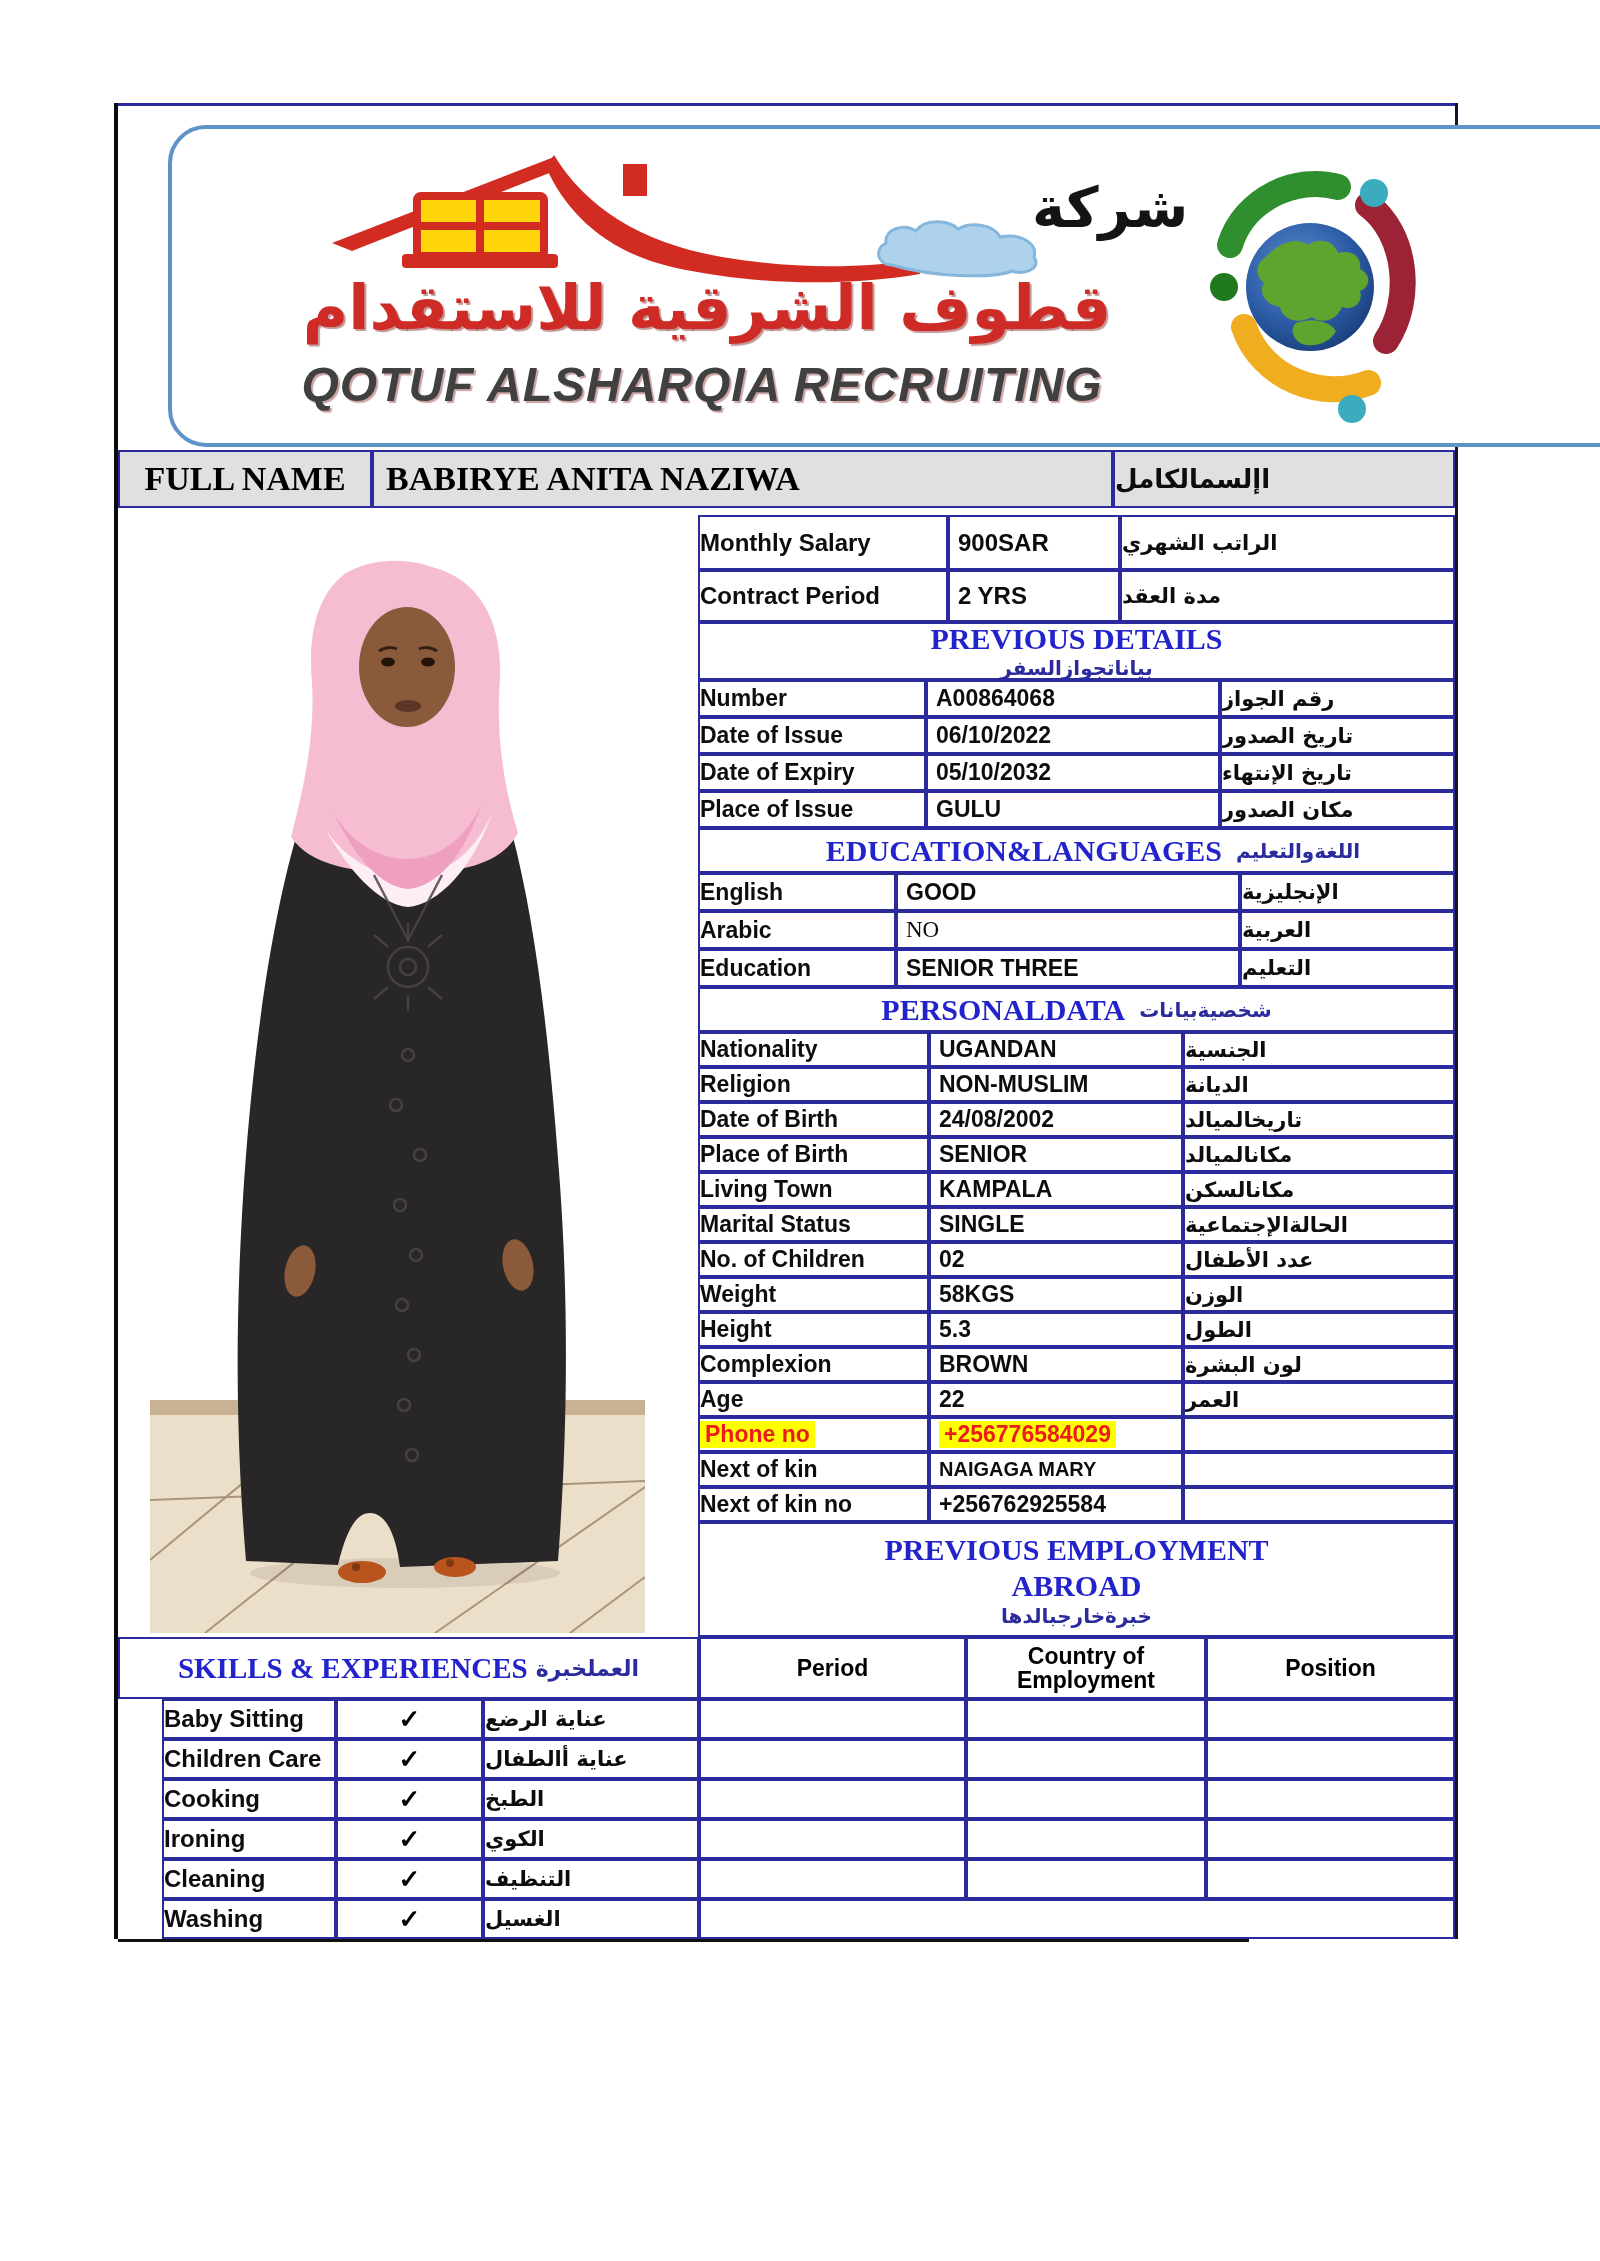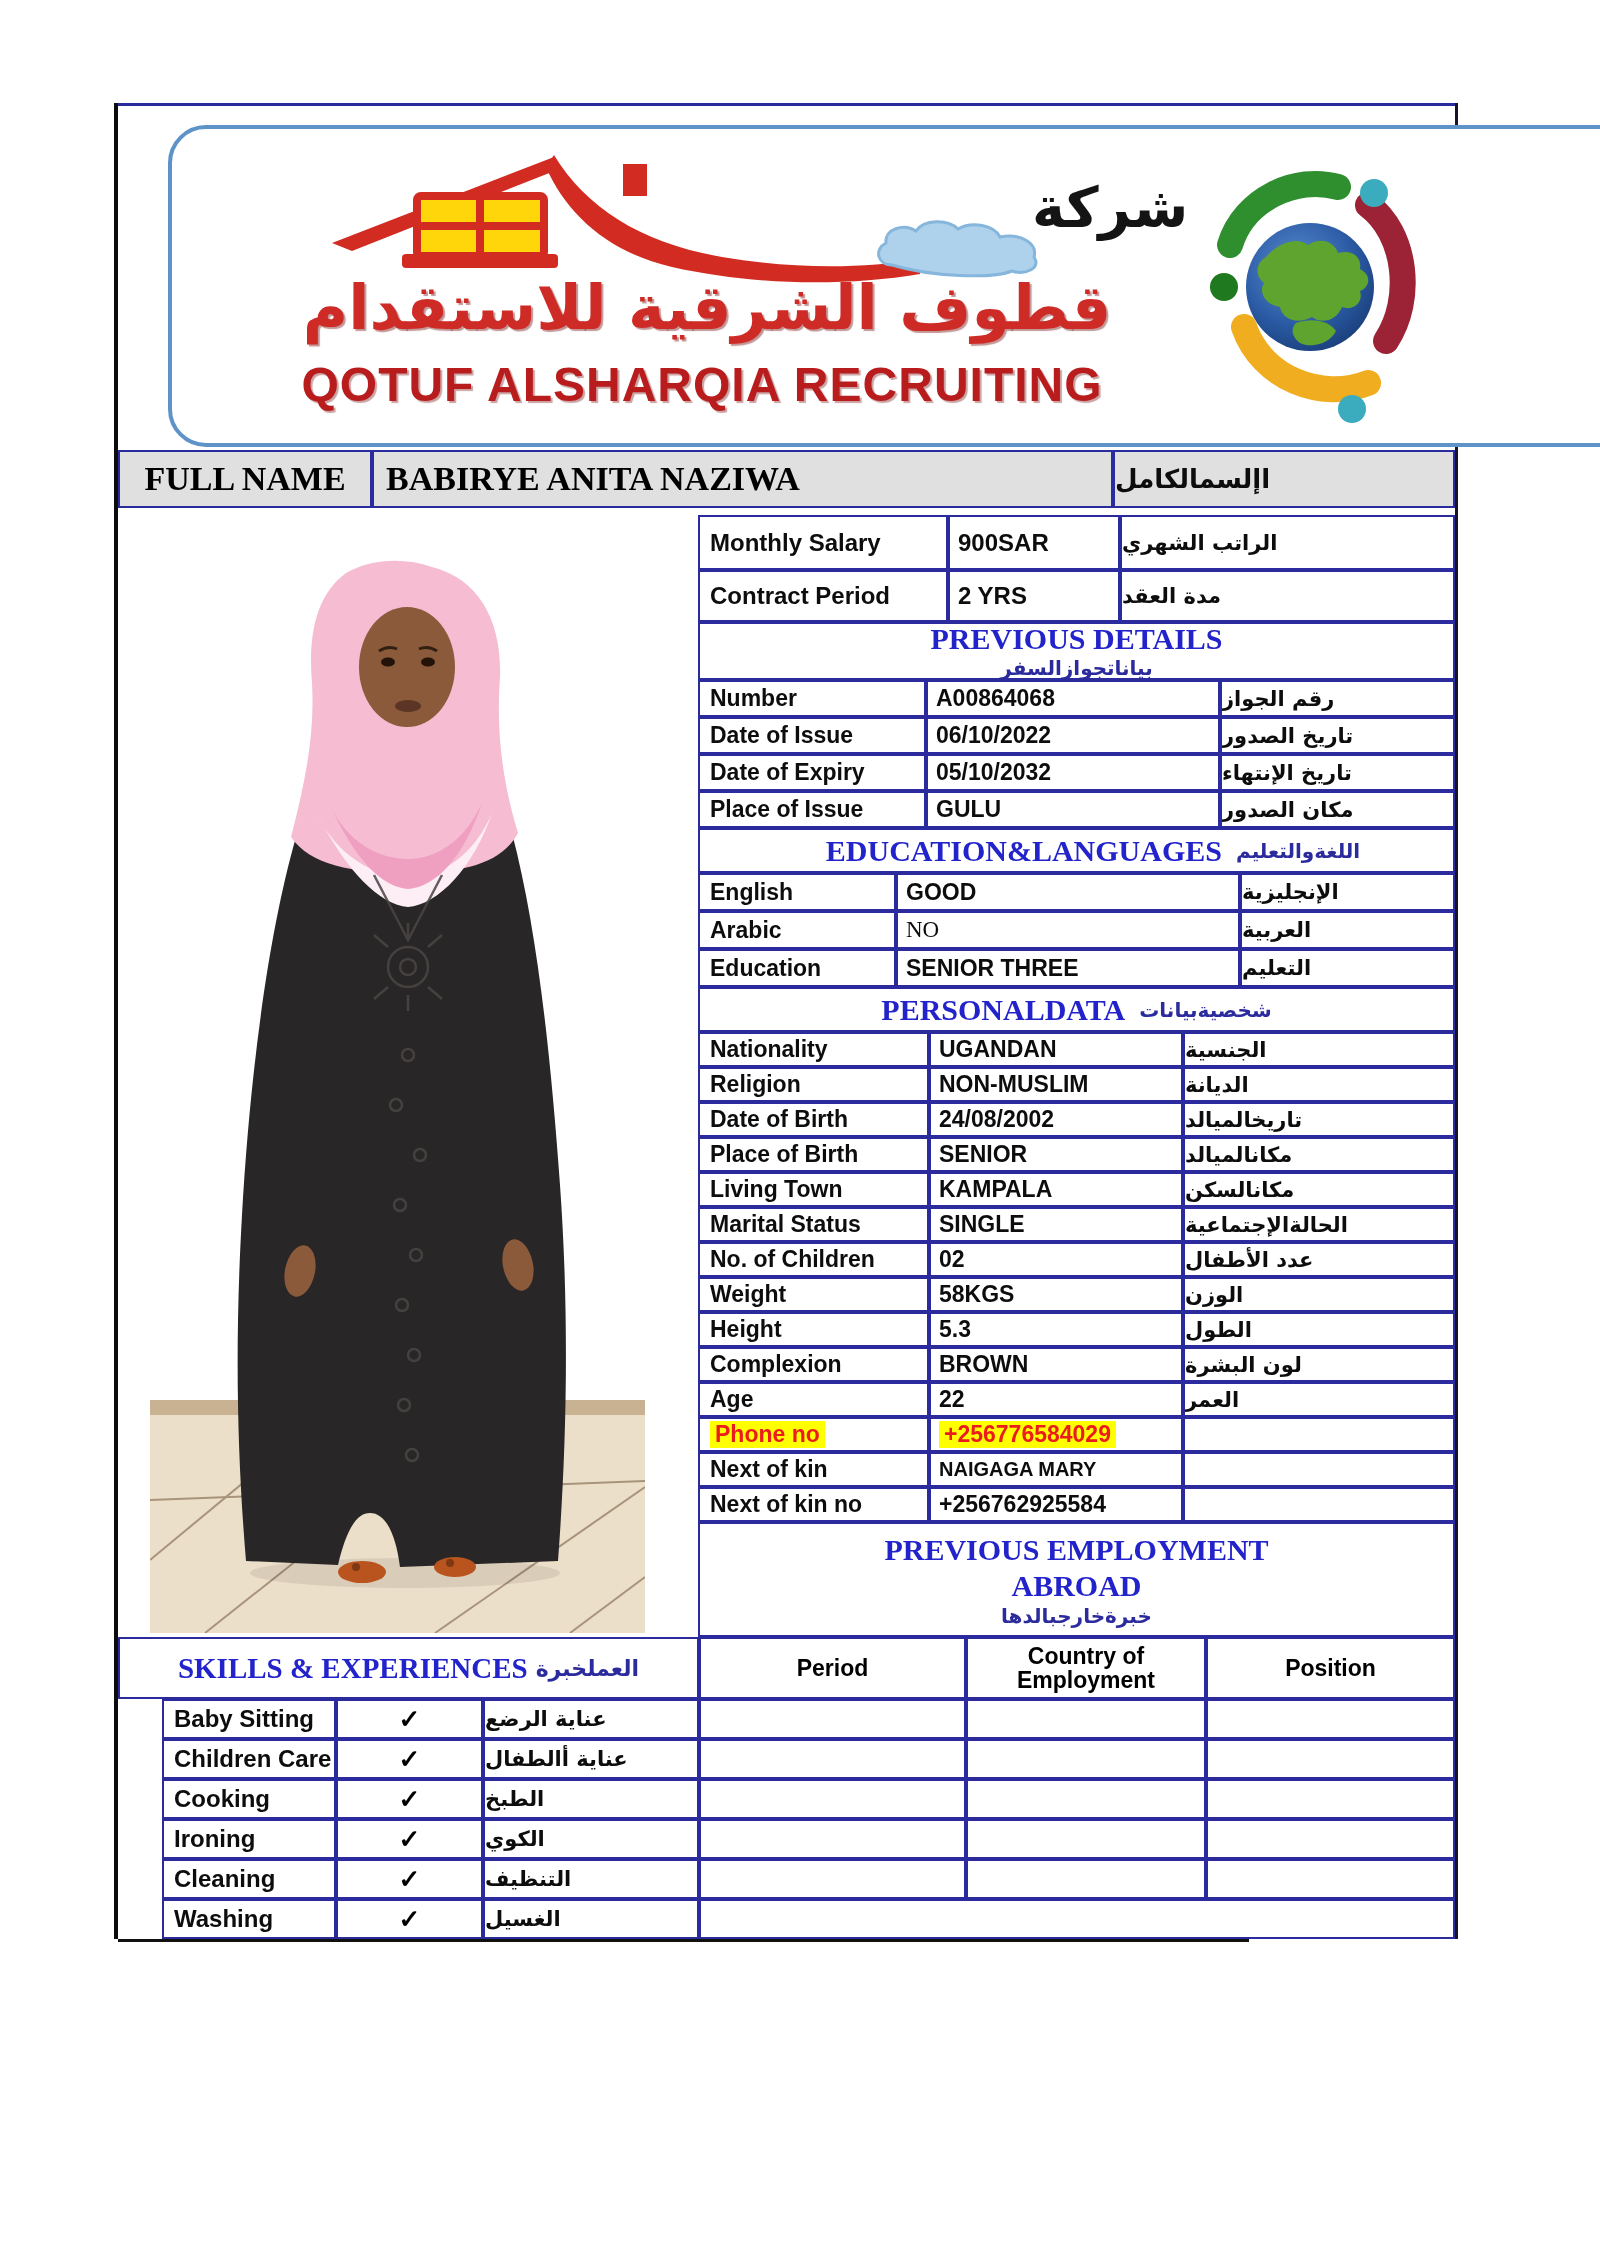--- a/index.html
+++ b/index.html
@@ -16,26 +16,26 @@
   .header-box { position:absolute; left:140px; top:125px; width:1492px; height:322px;
                 border:4px solid #5e93c8; border-radius:38px; background:#fff;margin-left:28px; }
   .logo-roof  { position:absolute; left:150px; top:22px; width:600px; height:135px; }
   .logo-cloud { position:absolute; left:700px; top:88px; width:185px; height:62px; }
   .co-ar1 { position:absolute; left:860px; top:46px; width:260px; text-align:left;
             font-family:"DejaVu Sans",sans-serif; font-weight:bold; font-size:56px; color:#141414; }
   .co-ar2 { position:absolute; left:30px; top:142px; width:1010px; text-align:center;
             font-family:"DejaVu Sans",sans-serif; font-weight:bold; font-size:62px; color:#cf2b26;
             text-shadow:2px 2px 1px rgba(122,22,22,.45); }
   .co-en  { position:absolute; left:20px; top:228px; width:1020px; text-align:center;
-            font-weight:bold; font-size:48px; letter-spacing:1px; color:#b91c1c;
+            font-weight:bold; font-style:italic; font-size:48px; letter-spacing:1px; color:#404040;
             text-shadow:2px 2px 1px rgba(122,22,22,.4); }
   .logo-globe { position:absolute; left:1028px; top:12px; width:232px; height:296px; }
   .grid { display:grid; }
   .cell { border:2px solid #2b2b9e; display:flex; align-items:center; overflow:hidden; background:#fff; }
-  .lab  { font-weight:bold; font-size:23px; padding-left:10px; color:#0d0d0d; }
+  .lab  { font-weight:bold; font-size:23px; color:#0d0d0d; }
   .val  { font-weight:bold; font-size:23px; padding-left:8px; color:#0d0d0d; }
   .ar   { justify-content:flex-end; padding-right:0; font-family:"DejaVu Sans",sans-serif;
           font-weight:bold; font-size:21px; color:#0d0d0d; }
   .serif-val { font-family:"Liberation Serif", serif; font-weight:normal; }
   .small-val { font-size:20px; }
 
   
   .fullname-row { position:absolute; left:118px; top:450px; width:1337px; height:58px;
                   grid-template-columns:254px 741px 342px; }
   .fullname-row .cell { background:#e0e0e0; }

